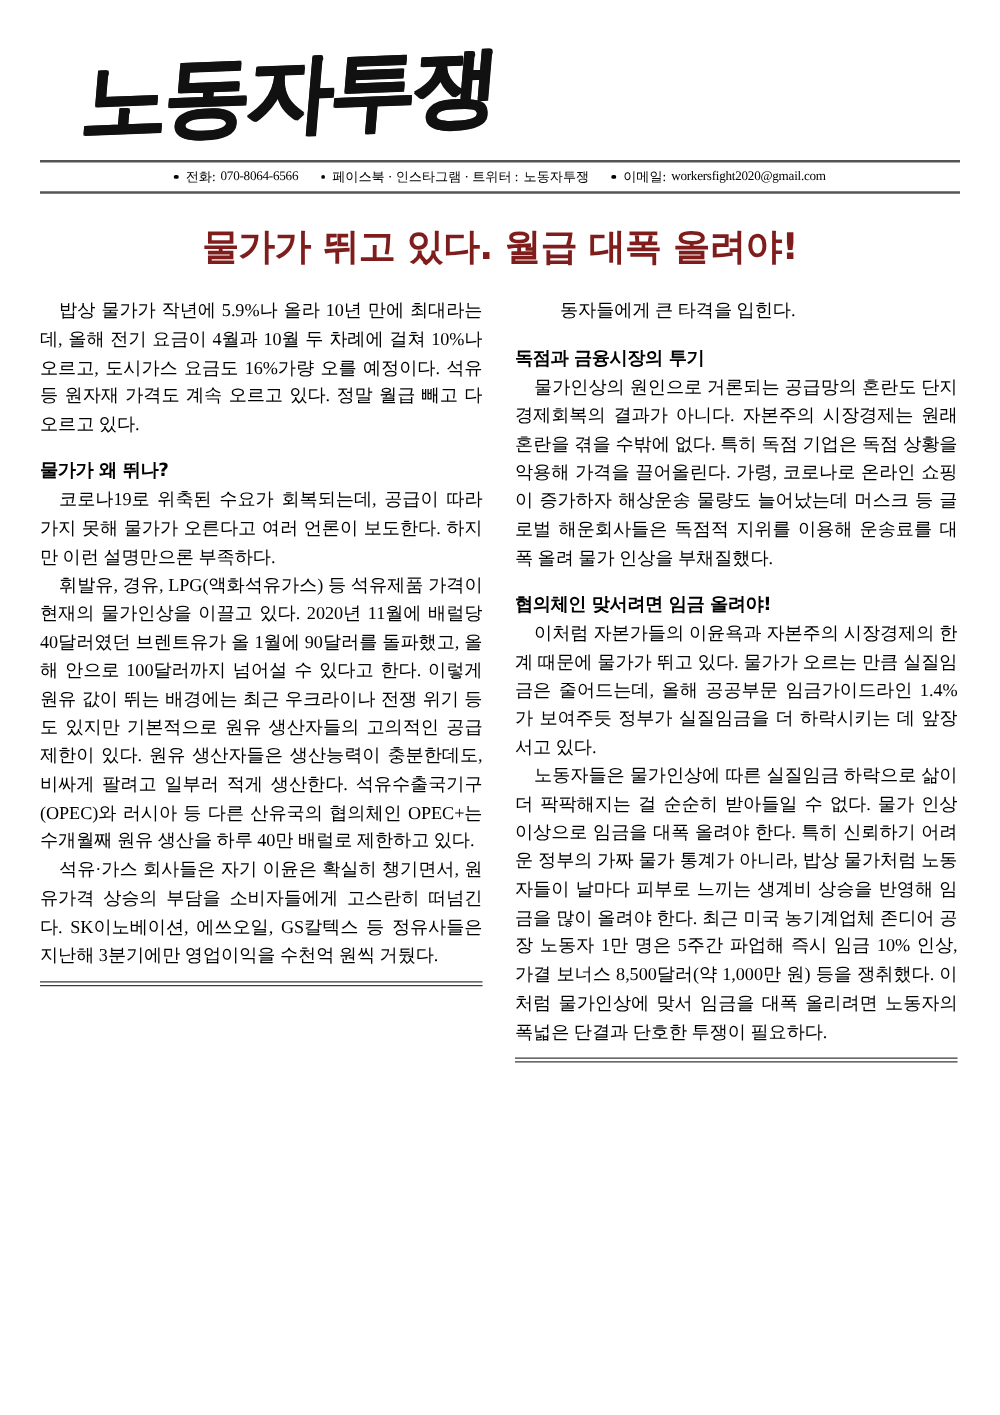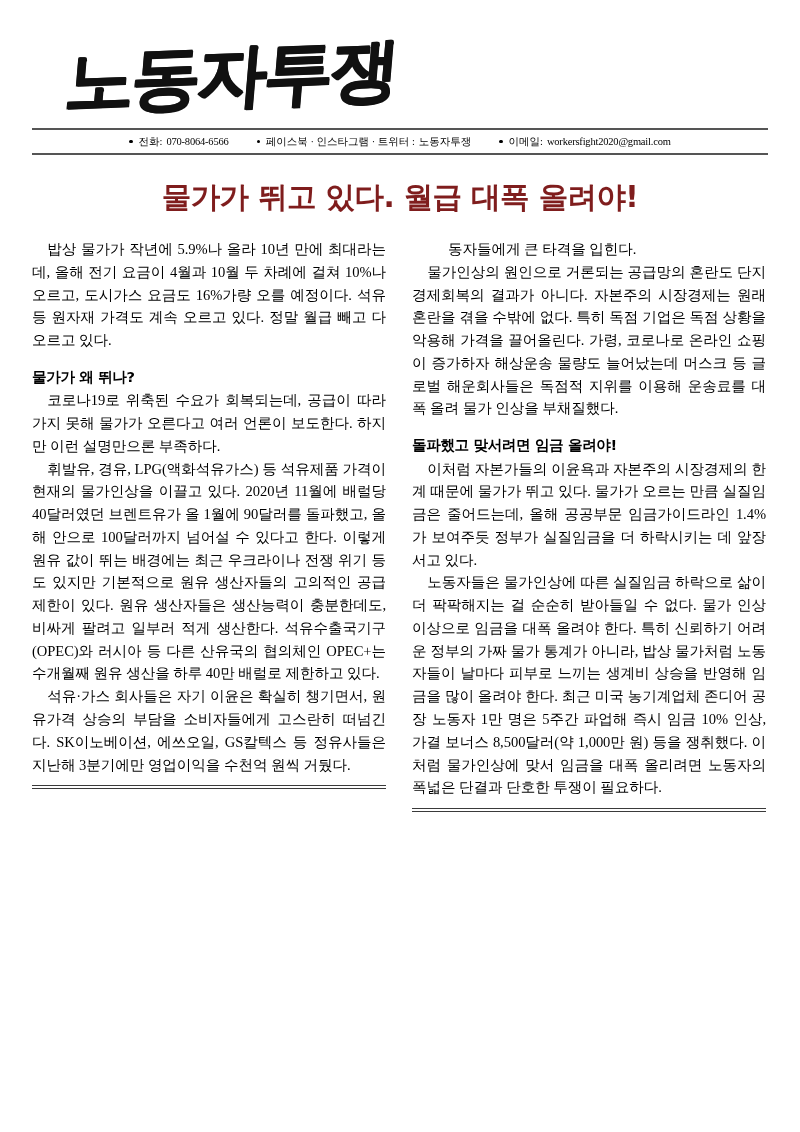--- a/index.html
+++ b/index.html
@@ -85,21 +85,21 @@
     height: 23px;
     display: flex;
     align-items: center;
     justify-content: center;
     gap: 0;
   }
 
   .contact-inner {
     display: flex;
     align-items: center;
-    gap: 28px;
+    gap: 18px;
     font-size: 10.5px;
     white-space: nowrap;
   }
 
   .contact-item {
     display: inline-flex;
     align-items: center;
     gap: 4px;
   }
 
@@ -218,21 +218,22 @@
       <p class="body-par">밥상 물가가 작년에 5.9%나 올라 10년 만에 최대라는데, 올해 전기 요금이 4월과 10월 두 차례에 걸쳐 10%나 오르고, 도시가스 요금도 16%가량 오를 예정이다. 석유 등 원자재 가격도 계속 오르고 있다. 정말 월급 빼고 다 오르고 있다.</p>
       <h2 class="sub-head">물가가 왜 뛰나?</h2>
       <p class="body-par">코로나19로 위축된 수요가 회복되는데, 공급이 따라가지 못해 물가가 오른다고 여러 언론이 보도한다. 하지만 이런 설명만으론 부족하다.</p>
       <p class="body-par">휘발유, 경유, LPG(액화석유가스) 등 석유제품 가격이 현재의 물가인상을 이끌고 있다. 2020년 11월에 배럴당 40달러였던 브렌트유가 올 1월에 90달러를 돌파했고, 올해 안으로 100달러까지 넘어설 수 있다고 한다. 이렇게 원유 값이 뛰는 배경에는 최근 우크라이나 전쟁 위기 등도 있지만 기본적으로 원유 생산자들의 고의적인 공급 제한이 있다. 원유 생산자들은 생산능력이 충분한데도, 비싸게 팔려고 일부러 적게 생산한다. 석유수출국기구(OPEC)와 러시아 등 다른 산유국의 협의체인 OPEC+는 수개월째 원유 생산을 하루 40만 배럴로 제한하고 있다.</p>
       <p class="body-par">석유·가스 회사들은 자기 이윤은 확실히 챙기면서, 원유가격 상승의 부담을 소비자들에게 고스란히 떠넘긴다. SK이노베이션, 에쓰오일, GS칼텍스 등 정유사들은 지난해 3분기에만 영업이익을 수천억 원씩 거뒀다.</p>
       <div class="col-bottom-rule"></div>
     </div>
 
     <div class="col">
       <p class="body-par no-indent">동자들에게 큰 타격을 입힌다.</p>
+      <h2 class="sub-head first-in-col">독점과 금융시장의 투기</h2>
       <p class="body-par">물가인상의 원인으로 거론되는 공급망의 혼란도 단지 경제회복의 결과가 아니다. 자본주의 시장경제는 원래 혼란을 겪을 수밖에 없다. 특히 독점 기업은 독점 상황을 악용해 가격을 끌어올린다. 가령, 코로나로 온라인 쇼핑이 증가하자 해상운송 물량도 늘어났는데 머스크 등 글로벌 해운회사들은 독점적 지위를 이용해 운송료를 대폭 올려 물가 인상을 부채질했다.</p>
-      <h2 class="sub-head">돌파했고 맞서려면 임금 올려야!</h2>
+      <h2 class="sub-head">협의체인 맞서려면 임금 올려야!</h2>
       <p class="body-par">이처럼 자본가들의 이윤욕과 자본주의 시장경제의 한계 때문에 물가가 뛰고 있다. 물가가 오르는 만큼 실질임금은 줄어드는데, 올해 공공부문 임금가이드라인 1.4%가 보여주듯 정부가 실질임금을 더 하락시키는 데 앞장서고 있다.</p>
       <p class="body-par">노동자들은 물가인상에 따른 실질임금 하락으로 삶이 더 팍팍해지는 걸 순순히 받아들일 수 없다. 물가 인상 이상으로 임금을 대폭 올려야 한다. 특히 신뢰하기 어려운 정부의 가짜 물가 통계가 아니라, 밥상 물가처럼 노동자들이 날마다 피부로 느끼는 생계비 상승을 반영해 임금을 많이 올려야 한다. 최근 미국 농기계업체 존디어 공장 노동자 1만 명은 5주간 파업해 즉시 임금 10% 인상, 가결 보너스 8,500달러(약 1,000만 원) 등을 쟁취했다. 이처럼 물가인상에 맞서 임금을 대폭 올리려면 노동자의 폭넓은 단결과 단호한 투쟁이 필요하다.</p>
       <div class="col-bottom-rule"></div>
     </div>
 
   </div>
 </div>
 
 </body></html>

